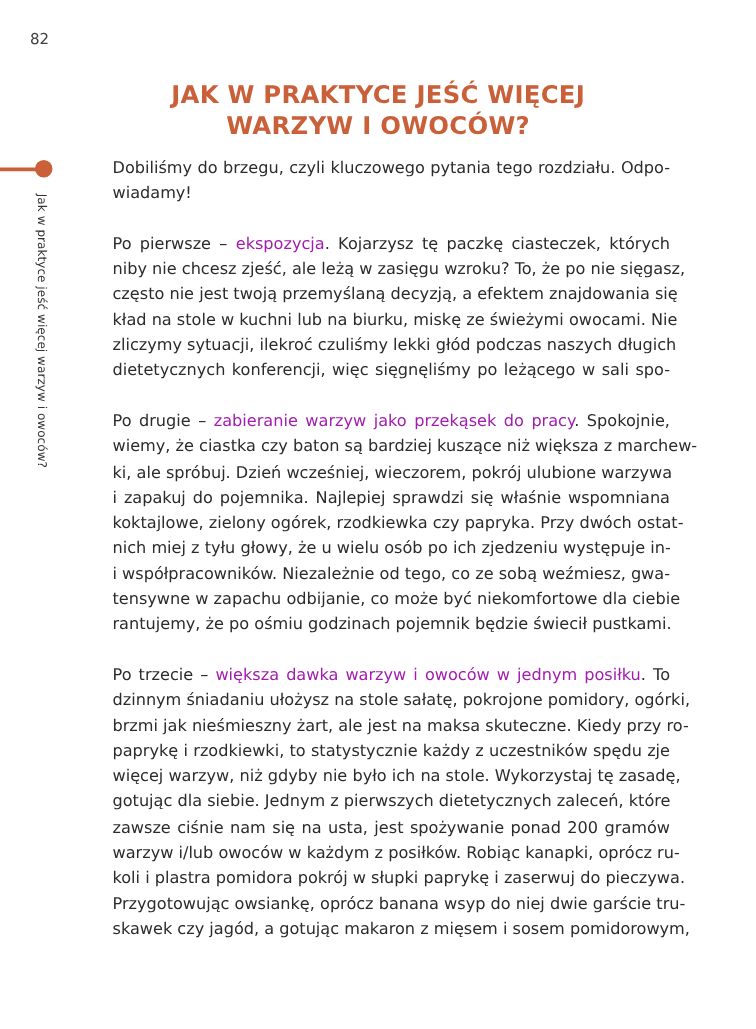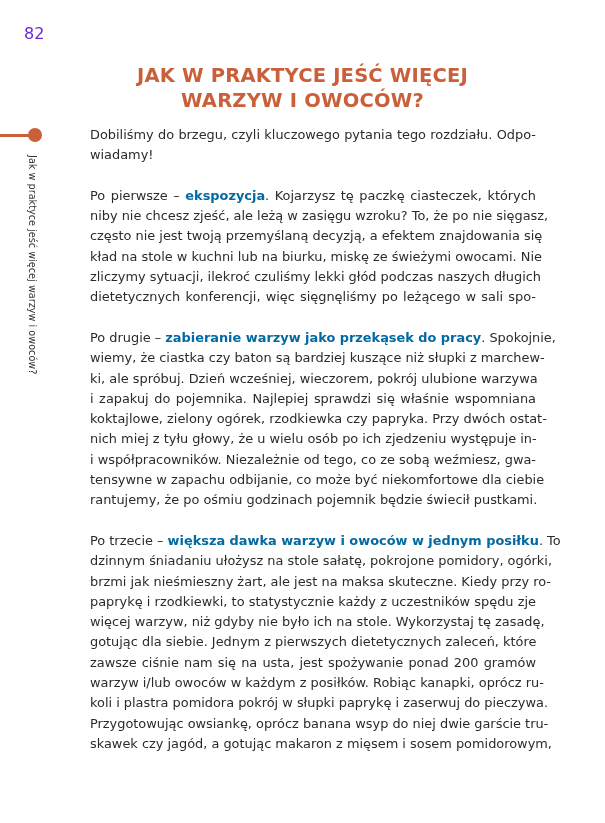--- a/index.html
+++ b/index.html
@@ -1,32 +1,32 @@
 <!DOCTYPE html>
 <html><head>
   <meta charset="utf-8">
   <style>
     html, body { margin: 0; padding: 0; background: #ffffff; }
     body { width: 605px; height: 823px; position: relative; overflow: hidden;
            font-family: "DejaVu Sans", sans-serif; color: #2b2b2b; }
-    .page-number { position: absolute; left: 24px; top: 24px; font-size: 16px; color: #6d28d9; }
+    .page-number { position: absolute; left: 24px; top: 24px; font-size: 12px; color: #404040; }
     .title { position: absolute; left: 0; width: 605px; top: 63px; text-align: center;
              color: #c9603a; font-family: "DejaVu Sans", sans-serif; font-weight: bold;
              font-size: 19.5px; line-height: 25px; letter-spacing: 0.2px; }
     .title span { display: block; }
     .marker-line { position: absolute; left: 0; top: 134px; width: 34px; height: 3px; background: #c9603a; }
     .marker-dot { position: absolute; left: 28px; top: 128px; width: 14px; height: 14px; border-radius: 50%; background: #c9603a; }
     .side-label { position: absolute; left: 27px; top: 155px; writing-mode: vertical-rl;
                   font-size: 9.6px; color: #333; white-space: nowrap; letter-spacing: 0.05px; }
     .body-text { position: absolute; left: 90px; top: 125px; width: 446px;
                  font-size: 12.9px; line-height: 20.3px; color: #2b2b2b; }
     .body-text p { margin: 0 0 20.3px 0; text-align: justify; }
     .line { display: block; white-space: nowrap; text-align: justify; text-align-last: justify; }
     .line.last { text-align-last: left; }
-    .hl { color: #0369a1; font-weight: bold; }
+    .hl { color: #a21caf; font-weight: normal; }
   </style>
 </head>
 <body>
 
 <div class="page-number">82</div>
 
 <h1 class="title" style="margin:0;">
   <span>JAK W PRAKTYCE JEŚĆ WIĘCEJ</span>
   <span>WARZYW I OWOCÓW?</span>
 </h1>
@@ -45,21 +45,21 @@
     <span class="line"><span>Po pierwsze – </span><span class="hl">ekspozycja</span><span>. Kojarzysz tę paczkę ciasteczek, których</span></span>
     <span class="line">niby nie chcesz zjeść, ale leżą w zasięgu wzroku? To, że po nie sięgasz,</span>
     <span class="line">często nie jest twoją przemyślaną decyzją, a efektem znajdowania się</span>
     <span class="line">kład na stole w kuchni lub na biurku, miskę ze świeżymi owocami. Nie</span>
     <span class="line">zliczymy sytuacji, ilekroć czuliśmy lekki głód podczas naszych długich</span>
     <span class="line">dietetycznych konferencji, więc sięgnęliśmy po leżącego w sali spo-</span>
   </p>
 
   <p>
     <span class="line"><span>Po drugie – </span><span class="hl">zabieranie warzyw jako przekąsek do pracy</span><span>. Spokojnie,</span></span>
-    <span class="line">wiemy, że ciastka czy baton są bardziej kuszące niż słupki z marchew-</span>
+    <span class="line">wiemy, że ciastka czy baton są bardziej kuszące niż większa z marchew-</span>
     <span class="line">ki, ale spróbuj. Dzień wcześniej, wieczorem, pokrój ulubione warzywa</span>
     <span class="line">i zapakuj do pojemnika. Najlepiej sprawdzi się właśnie wspomniana</span>
     <span class="line">koktajlowe, zielony ogórek, rzodkiewka czy papryka. Przy dwóch ostat-</span>
     <span class="line">nich miej z tyłu głowy, że u wielu osób po ich zjedzeniu występuje in-</span>
     <span class="line">i współpracowników. Niezależnie od tego, co ze sobą weźmiesz, gwa-</span>
     <span class="line">tensywne w zapachu odbijanie, co może być niekomfortowe dla ciebie</span>
     <span class="line last">rantujemy, że po ośmiu godzinach pojemnik będzie świecił pustkami.</span>
   </p>
 
   <p>

